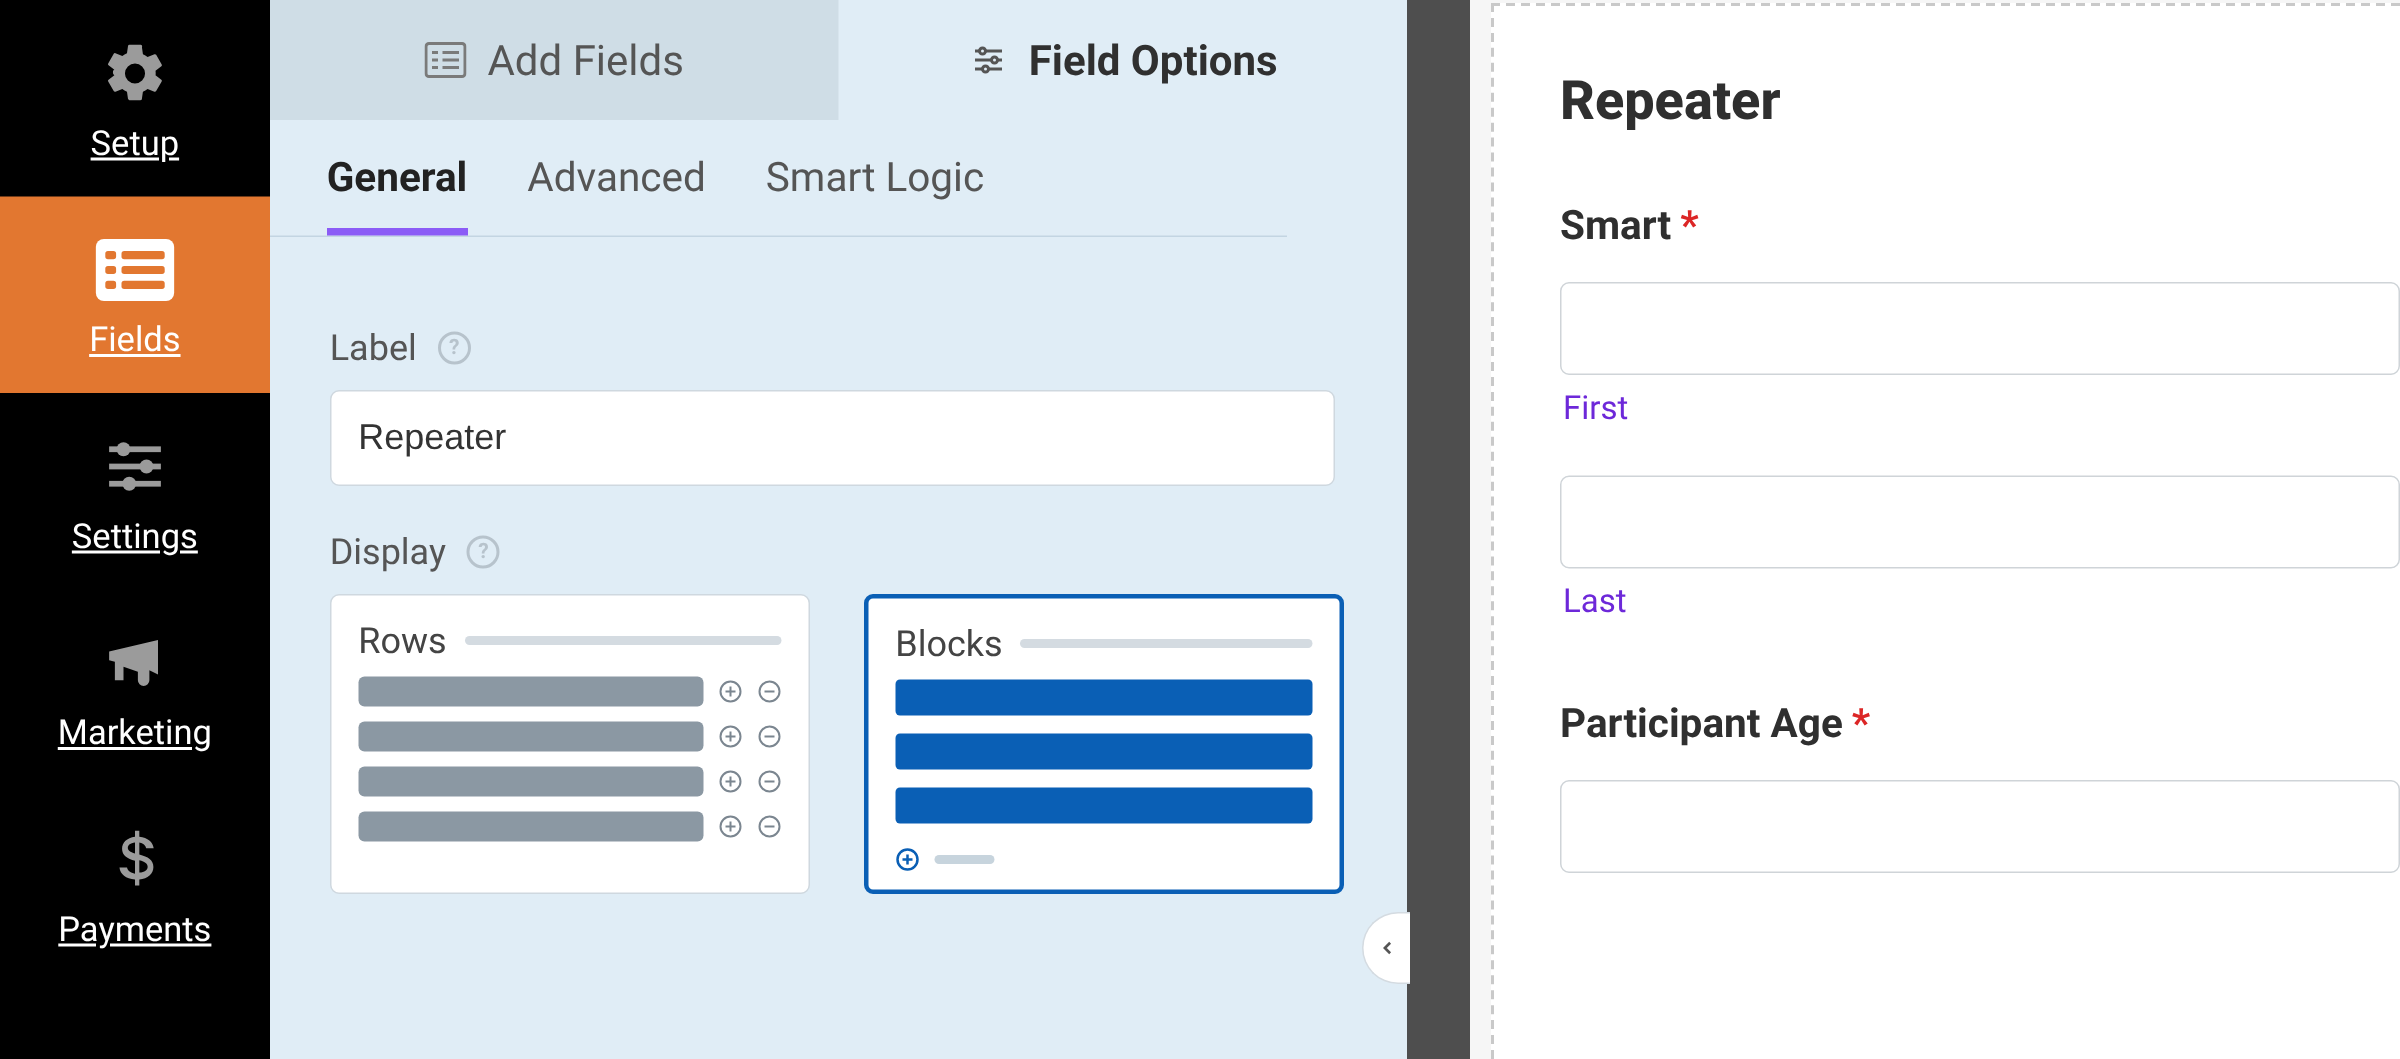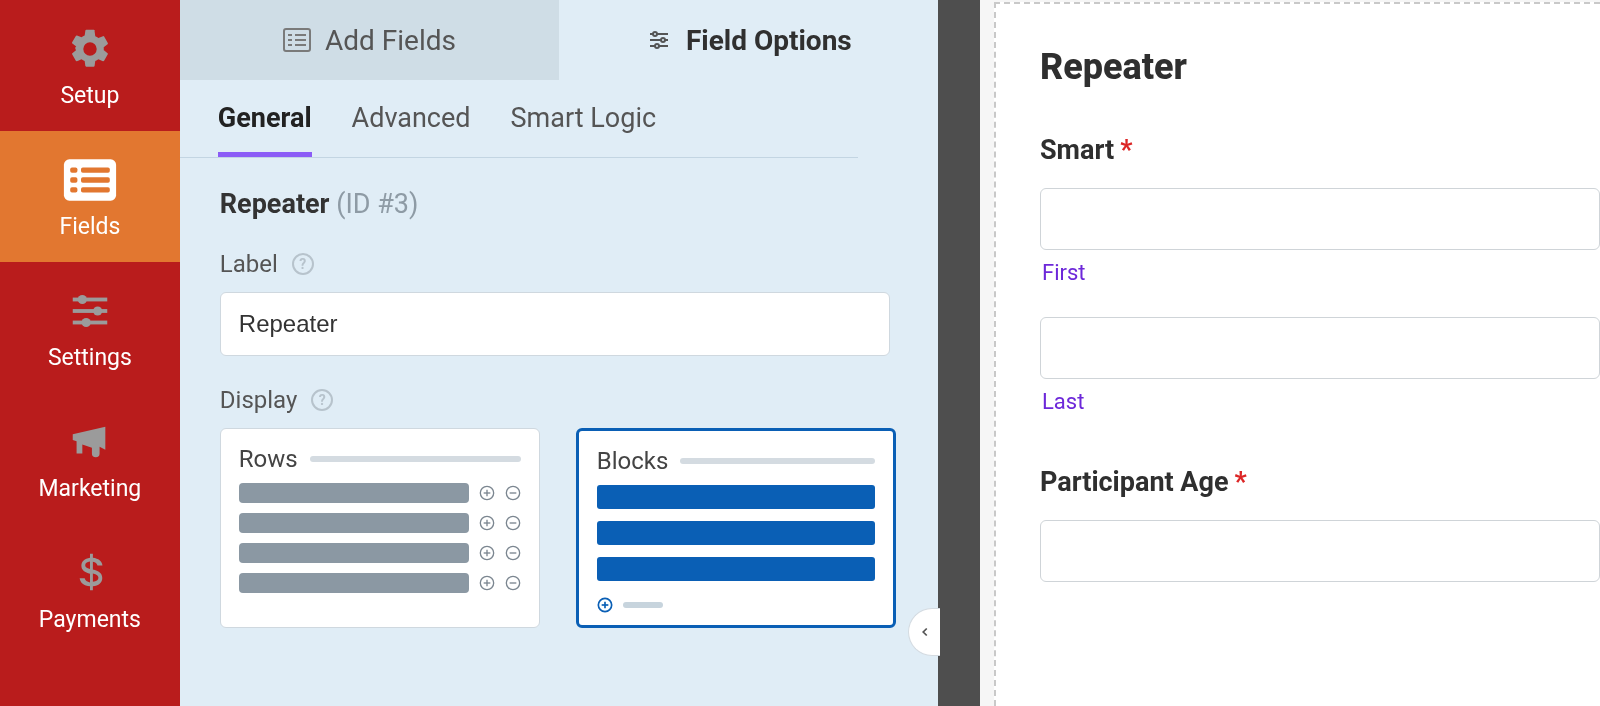--- a/index.html
+++ b/index.html
@@ -1,19 +1,19 @@
 <!DOCTYPE html>
 <html><head>
 <meta charset="utf-8">
 <style>
   * { box-sizing: border-box; margin:0; padding:0; }
   html,body { width:1600px; height:706px; font-family: -apple-system, BlinkMacSystemFont, "Segoe UI", Roboto, Helvetica, Arial, sans-serif; overflow:hidden; }
   body { display:flex; background:#f7f7f7; }
   
-  .nav { width:182px; background:#b91c1c; color:#fff; display:flex; flex-direction:column; }
+  .nav { width:182px; background:#000000; color:#fff; display:flex; flex-direction:column;text-decoration:underline; }
   .nav-item { flex:0 0 auto; padding:26px 0 22px 0; display:flex; flex-direction:column; align-items:center; justify-content:center; gap:10px; cursor:pointer; }
   .nav-item.active { background:#e27730; }
   .nav-item svg { color:#9b9b9b; }
   .nav-item.active svg { color:#fff; }
   .nav-label { font-size:23px; color:#fff; font-weight:400; }
   
   .panel { width:770px; position:relative; background:#e0edf6; border-right:2px solid #4e4e4e; }
   
   .top-tabs { height:80px; display:flex; }
   .top-tab { flex:1; display:flex; align-items:center; justify-content:center; gap:14px; font-size:28px; color:#303030; cursor:pointer; }
@@ -132,24 +132,20 @@
     </div>
   </div>
 
   <div class="subtabs">
     <div class="subtab active">General</div>
     <div class="subtab">Advanced</div>
     <div class="subtab">Smart Logic</div>
   </div>
 
   <div class="panel-body">
-    <div class="field-title">
-      <span>Repeater</span>
-      <span class="idtext">(ID #3)</span>
-    </div>
 
     <div class="prop-row">
       <div class="prop-label">
         <span>Label</span>
         <span class="help-icon">?</span>
       </div>
       <input class="text-input" type="text" value="Repeater" style="">
     </div>
 
     <div class="prop-row">

